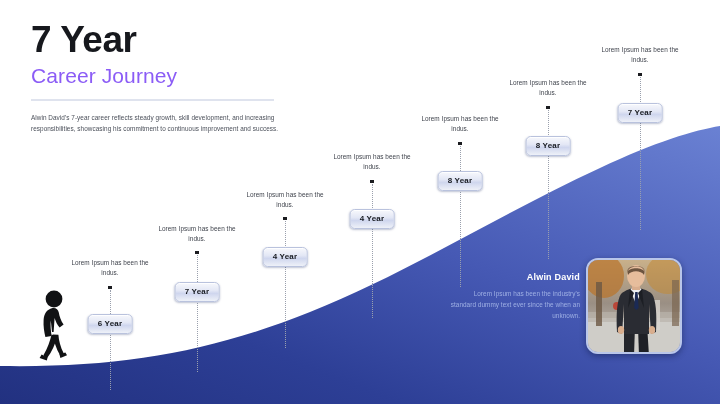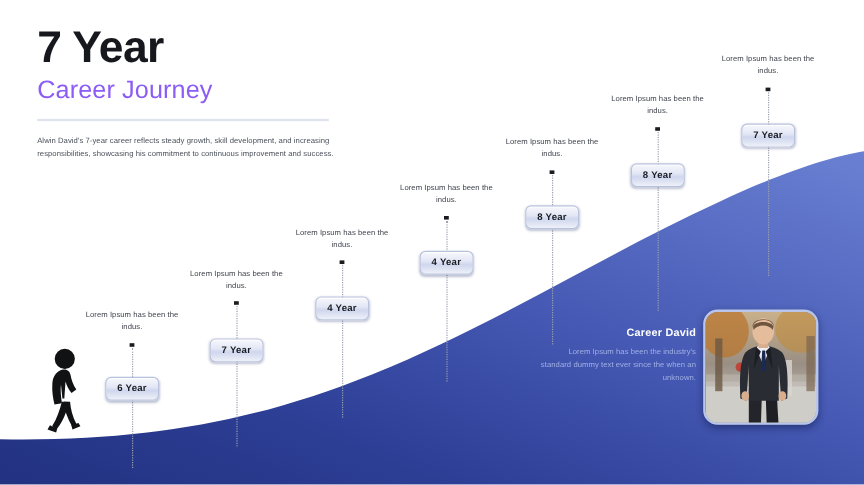--- a/index.html
+++ b/index.html
@@ -243,21 +243,21 @@
       <path d="M19.5 20 C13.5 21.5 11 26 10.6 32 C10.2 38 11.2 44 12.4 49 L18.6 48 C17.8 42.5 17.2 37 17.8 32.5 L19 44 L20.6 44 L21.6 30 C22.6 33.5 24.4 37 26.6 39.6 L30.6 36.6 C28 33 26.4 28.4 25.8 24.6 C25.2 21.4 22.8 19.4 19.5 20 Z"></path>
       <path d="M18.6 46.5 C17 53 14.6 60.5 10.4 67.2 L13.8 70.4 C19 64 22.4 56 24 48.5 Z"></path>
       <path d="M19.8 46.5 C20.8 53 23 60.5 27.2 67.6 L30.8 65.6 C27.4 59 25.8 52.5 25.4 46.8 Z"></path>
       <path d="M8.6 66.4 L14.6 69.4 L13.8 72.4 L6.6 70 Z"></path>
       <path d="M26.4 66.2 L32.4 64.4 L34 67.2 L27.4 70 Z"></path>
     </g>
   </svg>
 
   <div id="profile">
     <div id="profile-text">
-      <div id="profile-name">Career David</div>
+      <div id="profile-name">Alwin David</div>
       <div id="profile-desc">Lorem Ipsum has been the industry's standard dummy text ever since the when an unknown.</div>
     </div>
 
     <div id="profile-photo">
       <svg viewBox="0 0 96 96" width="96" height="96">
         <rect width="96" height="96" fill="url(#photoSky)"></rect>
 
         <ellipse cx="16" cy="16" rx="20" ry="22" fill="#b8762f" opacity="0.75"></ellipse>
         <ellipse cx="80" cy="14" rx="22" ry="20" fill="#c08a3c" opacity="0.6"></ellipse>
         <rect x="0" y="58" width="96" height="38" fill="#cfcdc8"></rect>

